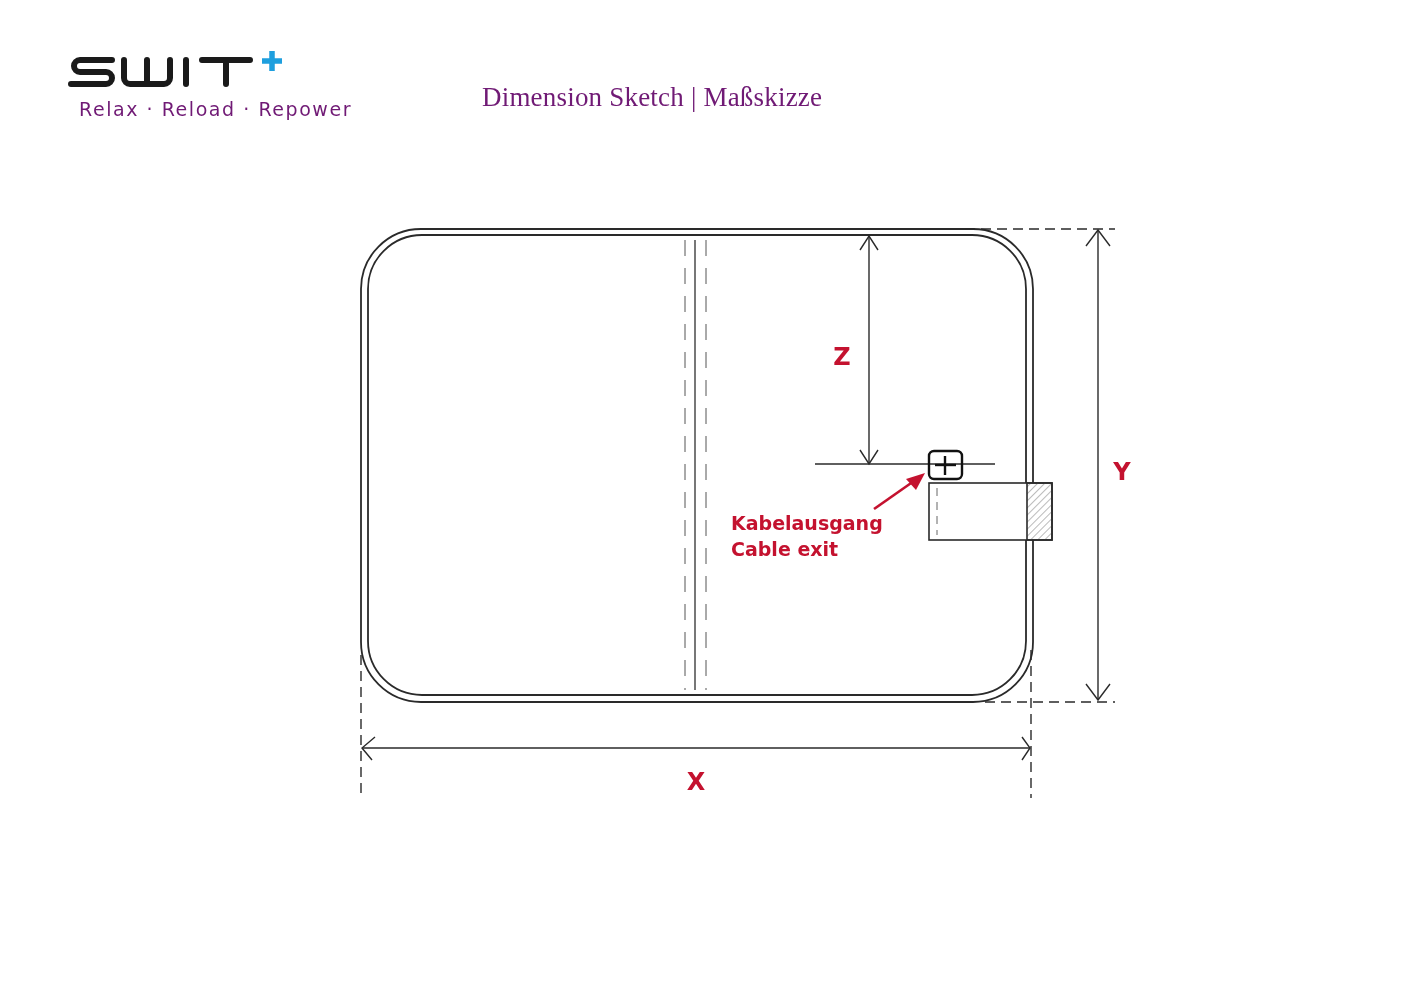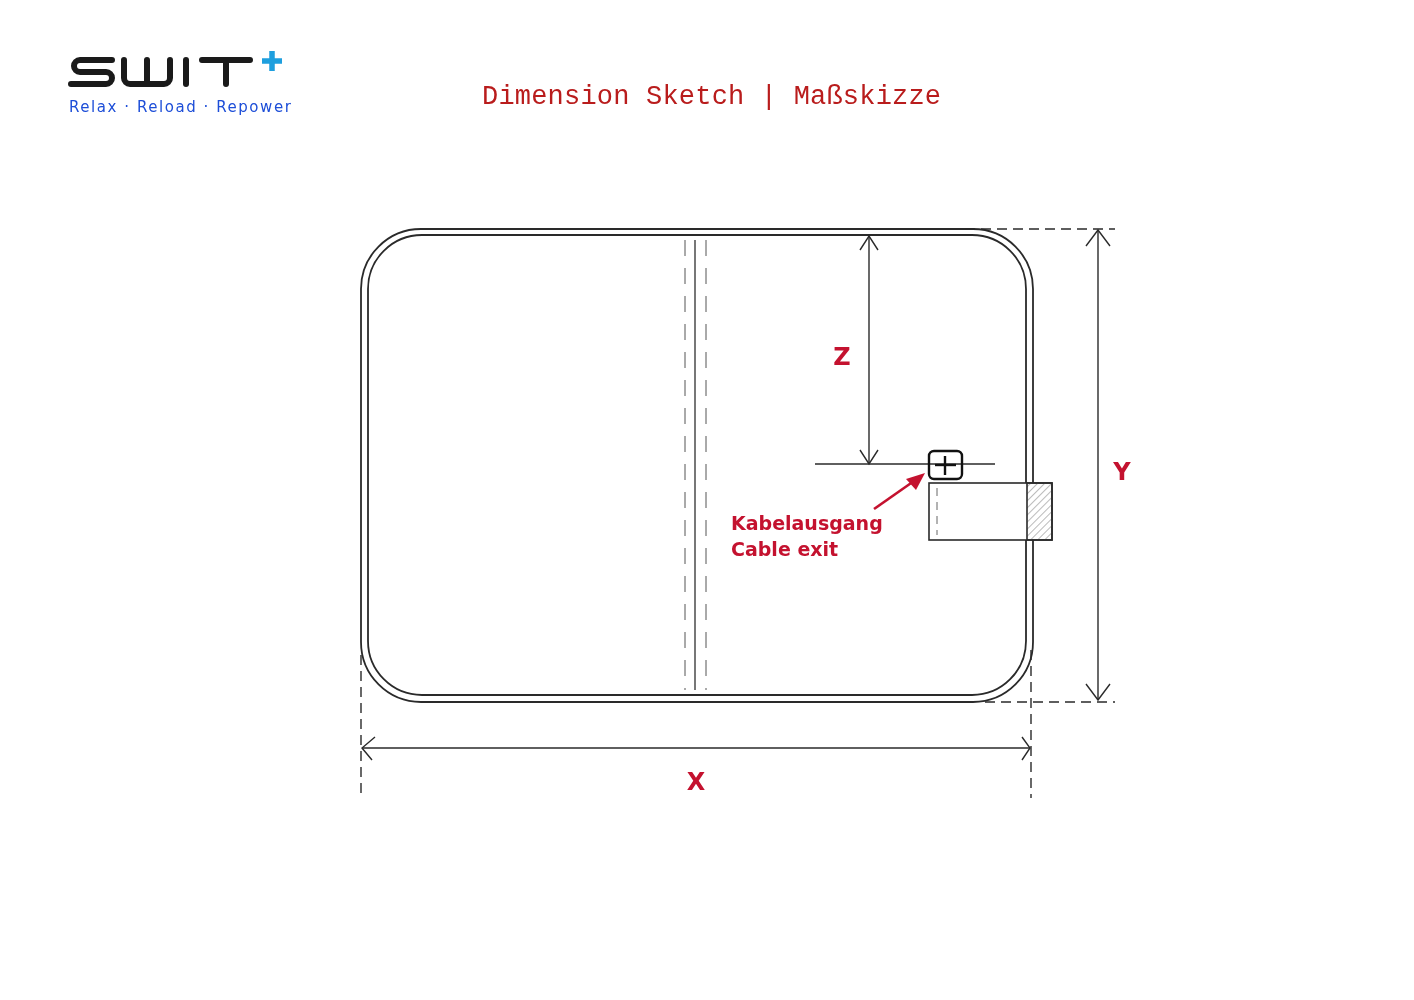--- a/index.html
+++ b/index.html
@@ -1,20 +1,20 @@
 <!DOCTYPE html>
 <html><head>
   <meta charset="utf-8">
   <style>
     html, body { margin: 0; padding: 0; background: #ffffff; }
     body { width: 1414px; height: 1000px; position: relative; overflow: hidden; font-family: "DejaVu Sans", sans-serif; }
     .logo { position: absolute; left: 68px; top: 48px; width: 240px; height: 70px; }
     .logo-mark { position: absolute; left: 0; top: 0; }
-    .tagline { position: absolute; left: 1px; top: 50px; font-family: "DejaVu Sans", sans-serif; font-size: 15px; letter-spacing: 1.55px; color: #1d4ed8; white-space: nowrap; }
-    .title { position: absolute; left: 482px; top: 82px; font-family: Liberation Mono, monospace; font-size: 27px; color: #b91c1c; white-space: nowrap; letter-spacing: 0.2px; text-align: right; }
+    .tagline { position: absolute; left: 11px; top: 50px; font-family: "DejaVu Sans", sans-serif; font-size: 19px; letter-spacing: 1.55px; color: #701a75; white-space: nowrap; }
+    .title { position: absolute; left: 482px; top: 82px; font-family: Liberation Serif, serif; font-size: 27px; color: #701a75; white-space: nowrap; letter-spacing: 0.2px; text-align: right; }
     svg.drawing { position: absolute; left: 0; top: 0; }
     .lbl { font-family: "DejaVu Sans", sans-serif; font-weight: bold; fill: #c4122f; }
   </style>
 </head>
 <body>
 
 <div class="logo">
   <svg class="logo-mark" width="240" height="46" viewBox="0 0 240 46">
 
     <path d="M44 12 H12 a6 6 0 0 0 0 12 H38 a6 6 0 0 1 0 12 H3" fill="none" stroke="#1a1a1a" stroke-width="6" stroke-linecap="round" stroke-linejoin="round"></path>

